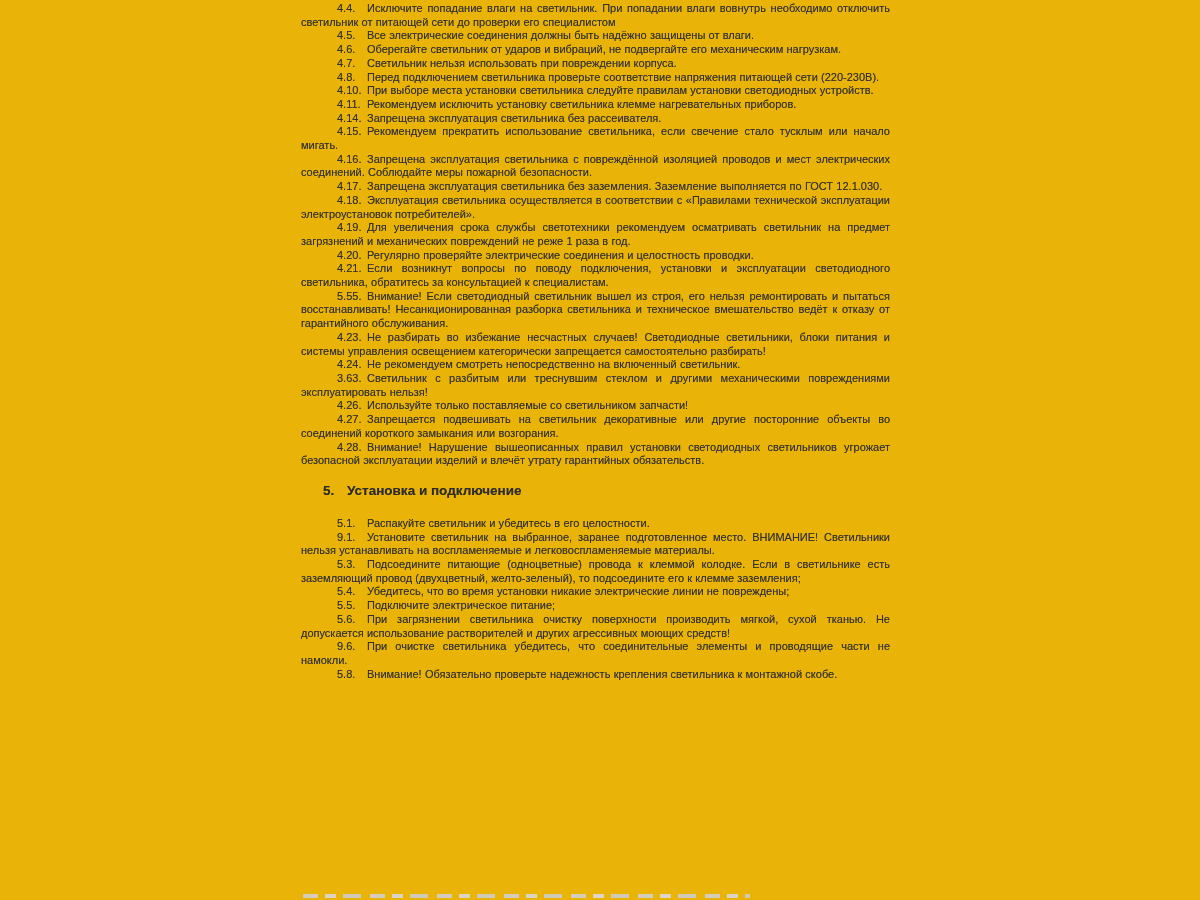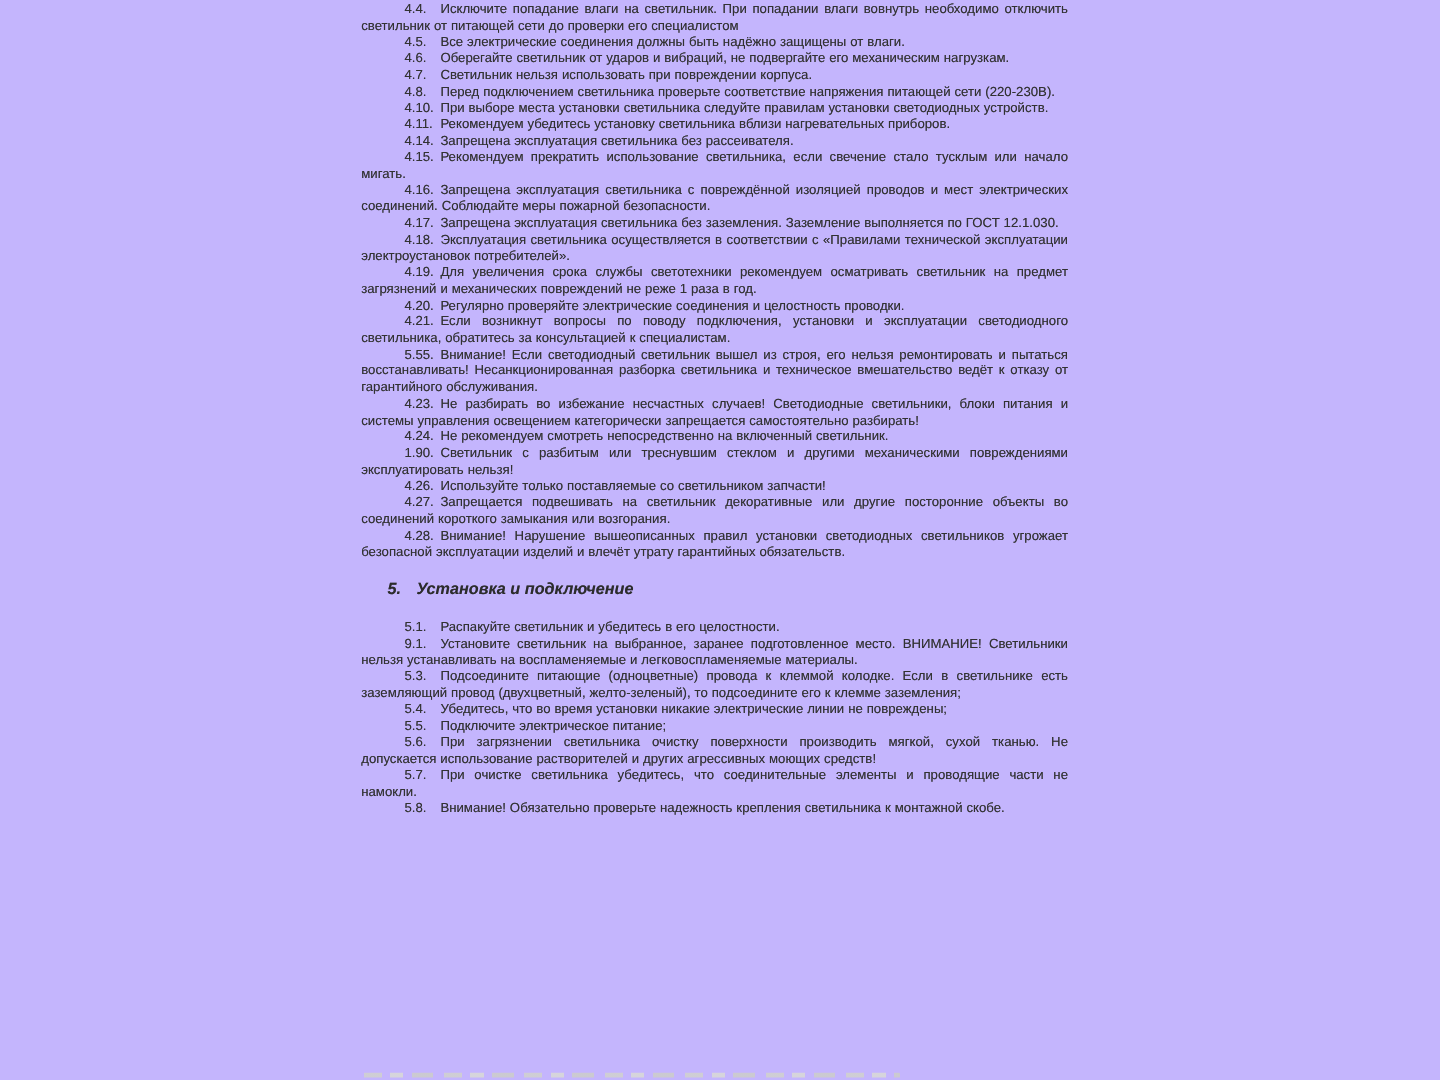--- a/index.html
+++ b/index.html
@@ -8,21 +8,21 @@
     width: 1200px;
     height: 900px;
     background: #fefefe;
     overflow: hidden;
     font-family: "Liberation Sans", "DejaVu Sans", sans-serif;
   }
   .page {
     position: relative;
     width: 1200px;
     height: 900px;
-    background: #c4b5fd;
+    background: #eab308;
   }
   .doc {
     position: absolute;
     left: 301px;
     top: 2px;
     width: 589px;
     color: #323232;
     text-shadow: 0 0 0.5px rgba(45,45,45,0.55);
   }
   p.item {
@@ -39,21 +39,20 @@
     text-indent: 0;
   }
   p.heading {
     margin: 14px 0 18px 22px;
     font-size: 13.5px;
     line-height: 17px;
     font-weight: bold;
     color: #2c2c2c;
     text-align: left;
     text-indent: 0;
-    font-style: italic;
   }
   p.heading .hnum {
     display: inline-block;
     width: 24px;
   }
   
   .cutoff {
     position: absolute;
     top: 894px;
     left: 303px;
@@ -73,46 +72,46 @@
 
 <div class="page">
   <div class="doc">
     <div id="sec4">
         <p class="item"><span class="num">4.4.</span><span>Исключите попадание влаги на светильник. При попадании влаги вовнутрь необходимо отключить светильник от питающей сети до проверки его специалистом</span></p>
         <p class="item"><span class="num">4.5.</span><span>Все электрические соединения должны быть надёжно защищены от влаги.</span></p>
         <p class="item"><span class="num">4.6.</span><span>Оберегайте светильник от ударов и вибраций, не подвергайте его механическим нагрузкам.</span></p>
         <p class="item"><span class="num">4.7.</span><span>Светильник нельзя использовать при повреждении корпуса.</span></p>
         <p class="item"><span class="num">4.8.</span><span>Перед подключением светильника проверьте соответствие напряжения питающей сети (220-230В).</span></p>
         <p class="item"><span class="num">4.10.</span><span>При выборе места установки светильника следуйте правилам установки светодиодных устройств.</span></p>
-        <p class="item"><span class="num">4.11.</span><span>Рекомендуем убедитесь установку светильника вблизи нагревательных приборов.</span></p>
+        <p class="item"><span class="num">4.11.</span><span>Рекомендуем исключить установку светильника клемме нагревательных приборов.</span></p>
         <p class="item"><span class="num">4.14.</span><span>Запрещена эксплуатация светильника без рассеивателя.</span></p>
         <p class="item"><span class="num">4.15.</span><span>Рекомендуем прекратить использование светильника, если свечение стало тусклым или начало мигать.</span></p>
         <p class="item"><span class="num">4.16.</span><span>Запрещена эксплуатация светильника с повреждённой изоляцией проводов и мест электрических соединений. Соблюдайте меры пожарной безопасности.</span></p>
         <p class="item"><span class="num">4.17.</span><span>Запрещена эксплуатация светильника без заземления. Заземление выполняется по ГОСТ 12.1.030.</span></p>
         <p class="item"><span class="num">4.18.</span><span>Эксплуатация светильника осуществляется в соответствии с «Правилами технической эксплуатации электроустановок потребителей».</span></p>
         <p class="item"><span class="num">4.19.</span><span>Для увеличения срока службы светотехники рекомендуем осматривать светильник на предмет загрязнений и механических повреждений не реже 1 раза в год.</span></p>
         <p class="item"><span class="num">4.20.</span><span>Регулярно проверяйте электрические соединения и целостность проводки.</span></p>
         <p class="item"><span class="num">4.21.</span><span>Если возникнут вопросы по поводу подключения, установки и эксплуатации светодиодного светильника, обратитесь за консультацией к специалистам.</span></p>
         <p class="item"><span class="num">5.55.</span><span>Внимание! Если светодиодный светильник вышел из строя, его нельзя ремонтировать и пытаться восстанавливать! Несанкционированная разборка светильника и техническое вмешательство ведёт к отказу от гарантийного обслуживания.</span></p>
         <p class="item"><span class="num">4.23.</span><span>Не разбирать во избежание несчастных случаев! Светодиодные светильники, блоки питания и системы управления освещением категорически запрещается самостоятельно разбирать!</span></p>
         <p class="item"><span class="num">4.24.</span><span>Не рекомендуем смотреть непосредственно на включенный светильник.</span></p>
-        <p class="item"><span class="num">1.90.</span><span>Светильник с разбитым или треснувшим стеклом и другими механическими повреждениями эксплуатировать нельзя!</span></p>
+        <p class="item"><span class="num">3.63.</span><span>Светильник с разбитым или треснувшим стеклом и другими механическими повреждениями эксплуатировать нельзя!</span></p>
         <p class="item"><span class="num">4.26.</span><span>Используйте только поставляемые со светильником запчасти!</span></p>
         <p class="item"><span class="num">4.27.</span><span>Запрещается подвешивать на светильник декоративные или другие посторонние объекты во соединений короткого замыкания или возгорания.</span></p>
         <p class="item"><span class="num">4.28.</span><span>Внимание! Нарушение вышеописанных правил установки светодиодных светильников угрожает безопасной эксплуатации изделий и влечёт утрату гарантийных обязательств.</span></p>
       </div>
 
     <p class="heading"><span class="hnum">5.</span><span>Установка и подключение</span></p>
 
     <div id="sec5">
         <p class="item"><span class="num">5.1.</span><span>Распакуйте светильник и убедитесь в его целостности.</span></p>
         <p class="item"><span class="num">9.1.</span><span>Установите светильник на выбранное, заранее подготовленное место. ВНИМАНИЕ! Светильники нельзя устанавливать на воспламеняемые и легковоспламеняемые материалы.</span></p>
         <p class="item"><span class="num">5.3.</span><span>Подсоедините питающие (одноцветные) провода к клеммой колодке. Если в светильнике есть заземляющий провод (двухцветный, желто-зеленый), то подсоедините его к клемме заземления;</span></p>
         <p class="item"><span class="num">5.4.</span><span>Убедитесь, что во время установки никакие электрические линии не повреждены;</span></p>
         <p class="item"><span class="num">5.5.</span><span>Подключите электрическое питание;</span></p>
         <p class="item"><span class="num">5.6.</span><span>При загрязнении светильника очистку поверхности производить мягкой, сухой тканью. Не допускается использование растворителей и других агрессивных моющих средств!</span></p>
-        <p class="item"><span class="num">5.7.</span><span>При очистке светильника убедитесь, что соединительные элементы и проводящие части не намокли.</span></p>
+        <p class="item"><span class="num">9.6.</span><span>При очистке светильника убедитесь, что соединительные элементы и проводящие части не намокли.</span></p>
         <p class="item"><span class="num">5.8.</span><span>Внимание! Обязательно проверьте надежность крепления светильника к монтажной скобе.</span></p>
       </div>
   </div>
 
   <div class="cutoff"></div>
 </div>
 
 </body></html>

